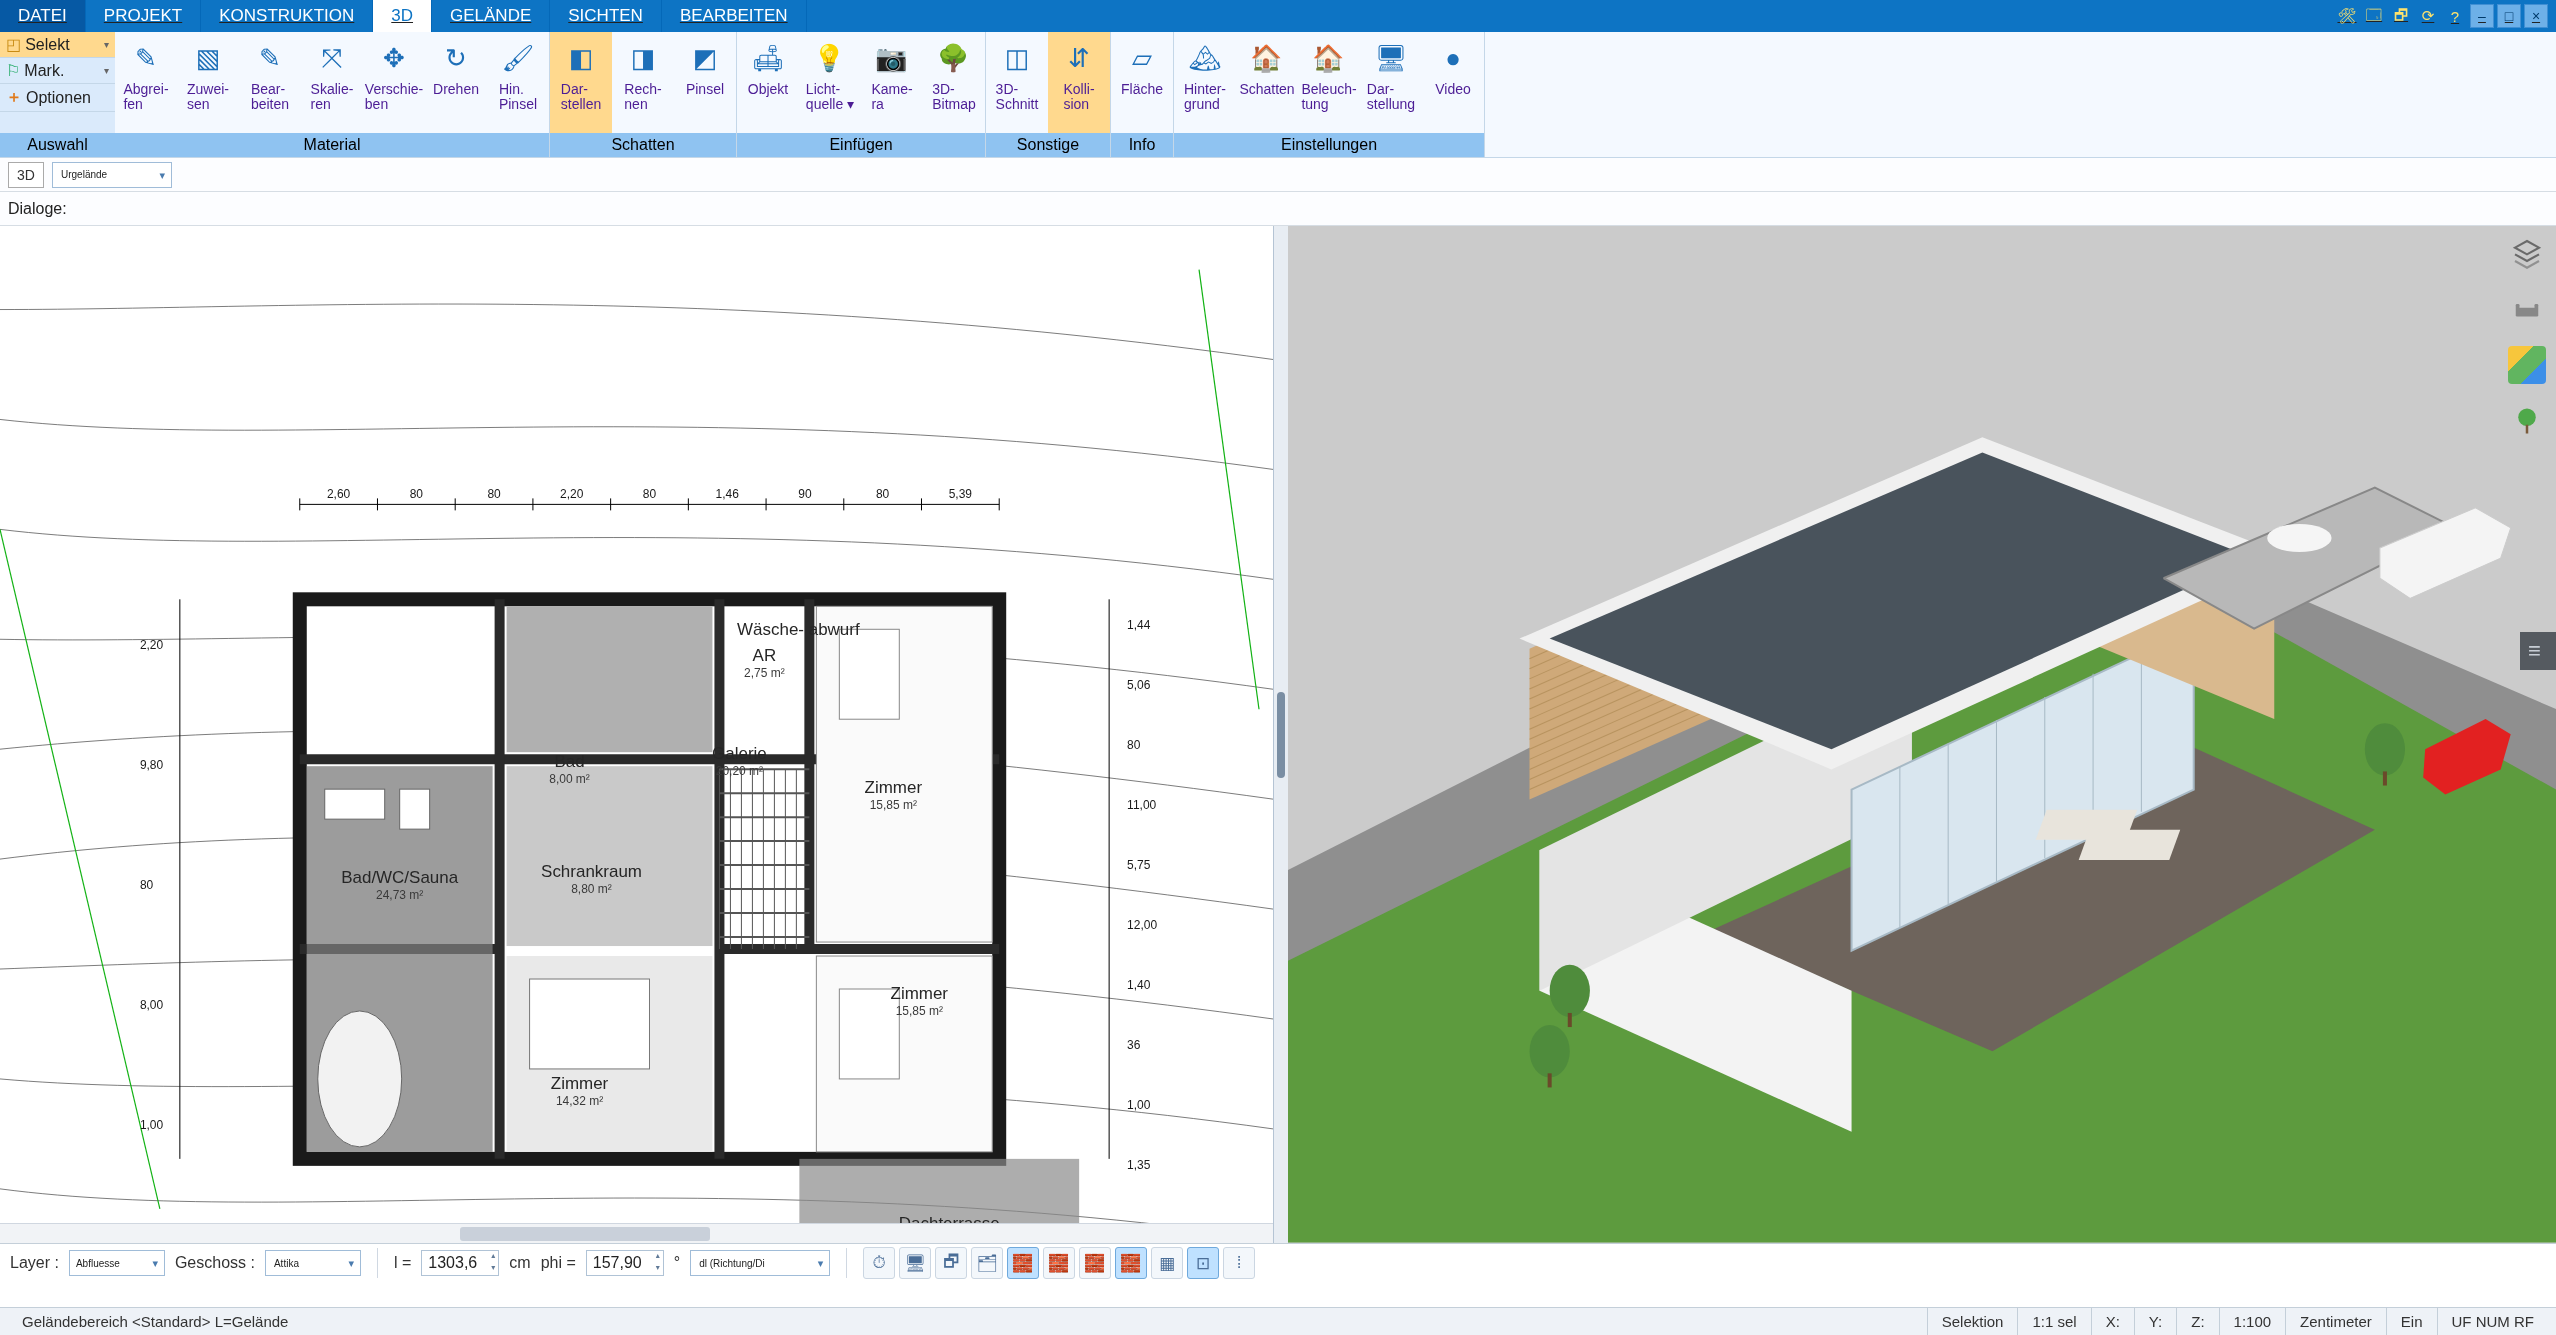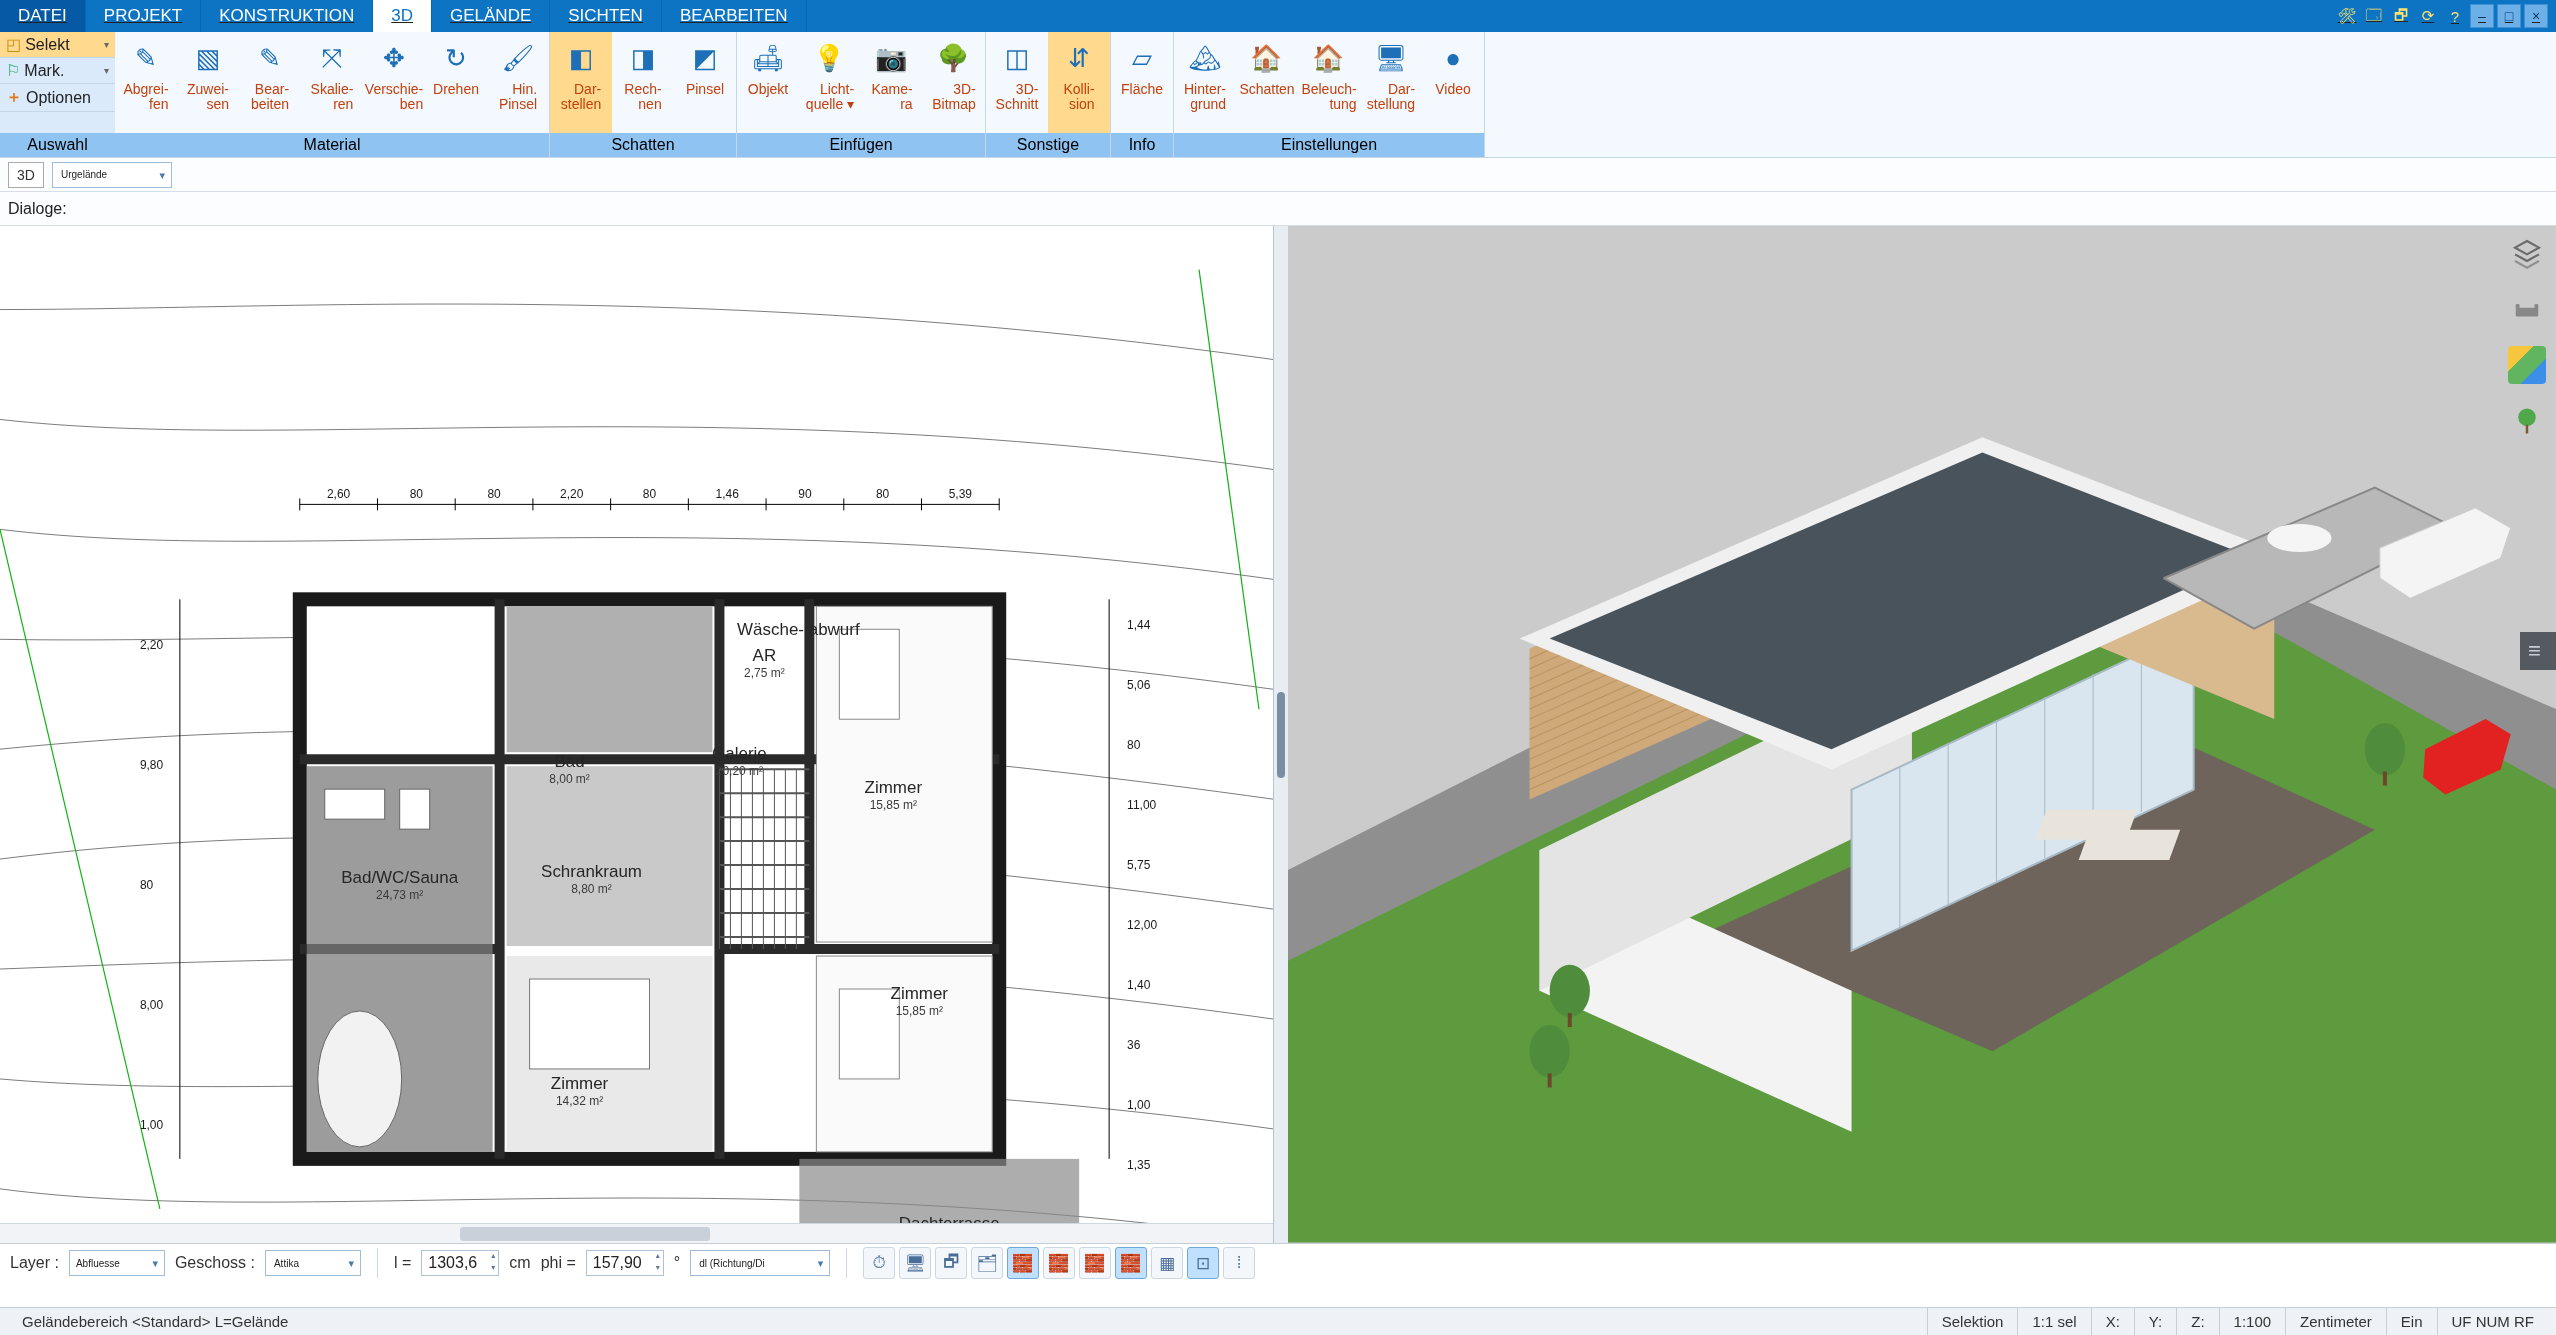--- a/index.html
+++ b/index.html
@@ -17,21 +17,21 @@
 .ribbon { display: flex; background: #f4f9ff; border-bottom: 1px solid #c4d7e8; height: 133px; }
 .sidepanel { width: 115px; display:flex;flex-direction:column; }
 .sidepanel .srow { display:flex; align-items:center; gap:4px; font-size:16px; padding:3px 6px; background:#daeafb; border-bottom:1px solid #c4d7e8;}
 .sidepanel .srow span.drop{ font-size:10px; color:#666; margin-left:auto;}
 .sidepanel .srowfill{ flex:1; background:#daeafb;}
 .sidepanel .slabel { text-align:center; background:#8fc3f1; color:#000; font-size:16px; padding:3px 0;}
 .grp { display:flex; flex-direction:column; border-right:1px solid #c4d7e8; }
 .grp .tools { display:flex; flex:1; }
 .tool { display:flex; flex-direction:column; align-items:center; justify-content:flex-start; width:62px; padding:8px 4px 2px; cursor:pointer; }
 .tool .ico { width:36px;height:36px; display:flex;align-items:center;justify-content:center;font-size:26px;color:#1d6fb8;}
-.tool .lbl { font-size:14px; text-align:right; line-height:1.05; margin-top:6px; color:#c2410c;}
+.tool .lbl { font-size:14px; text-align:left; line-height:1.05; margin-top:6px; color:#4c1d95;}
 .tool.active { background:#ffd98e; }
 .grp .glabel { text-align:center; background:#8fc3f1; color:#000; font-size:16px; padding:3px 6px; }
 
 .secbar { display:flex; align-items:center; height:36px; border-bottom:1px solid #d6dde4; background:#fcfdff; padding:0 8px; gap:8px; font-size:16px;}
 .chip3d { width:36px;height:26px;background:#fff;border:1px solid #aaa;box-shadow:inset 0 0 0 1px #fff; display:flex;align-items:center;justify-content:center;font-size:14px;color:#333;}
 .combo { position:relative; min-width:120px; height:26px; border:1px solid #a0bcd8; background:#fff; display:flex; align-items:center; padding:0 22px 0 8px; font-size:10px;}
 .combo::after{ content:"▾"; position:absolute; right:6px; top:50%; transform:translateY(-50%); color:#4a7bae; font-size:11px;}
 
 .main { flex:1; display:flex; background:#fff; position:relative; }
 .view2d, .view3d { position:relative; overflow:hidden; }

